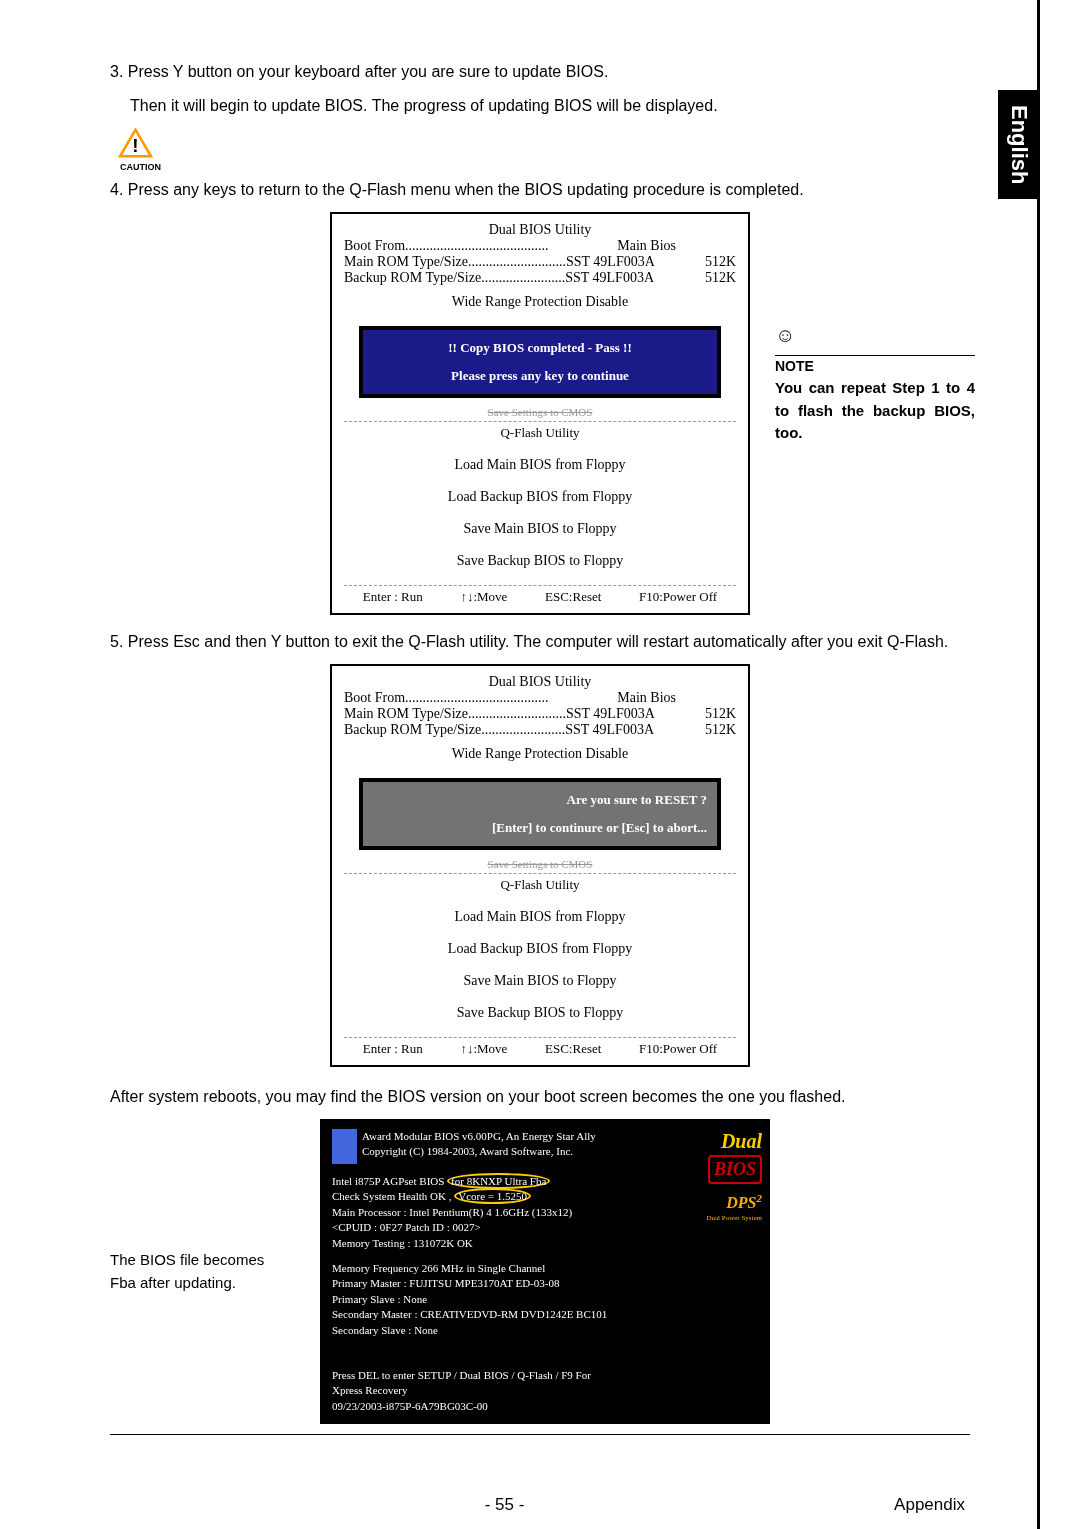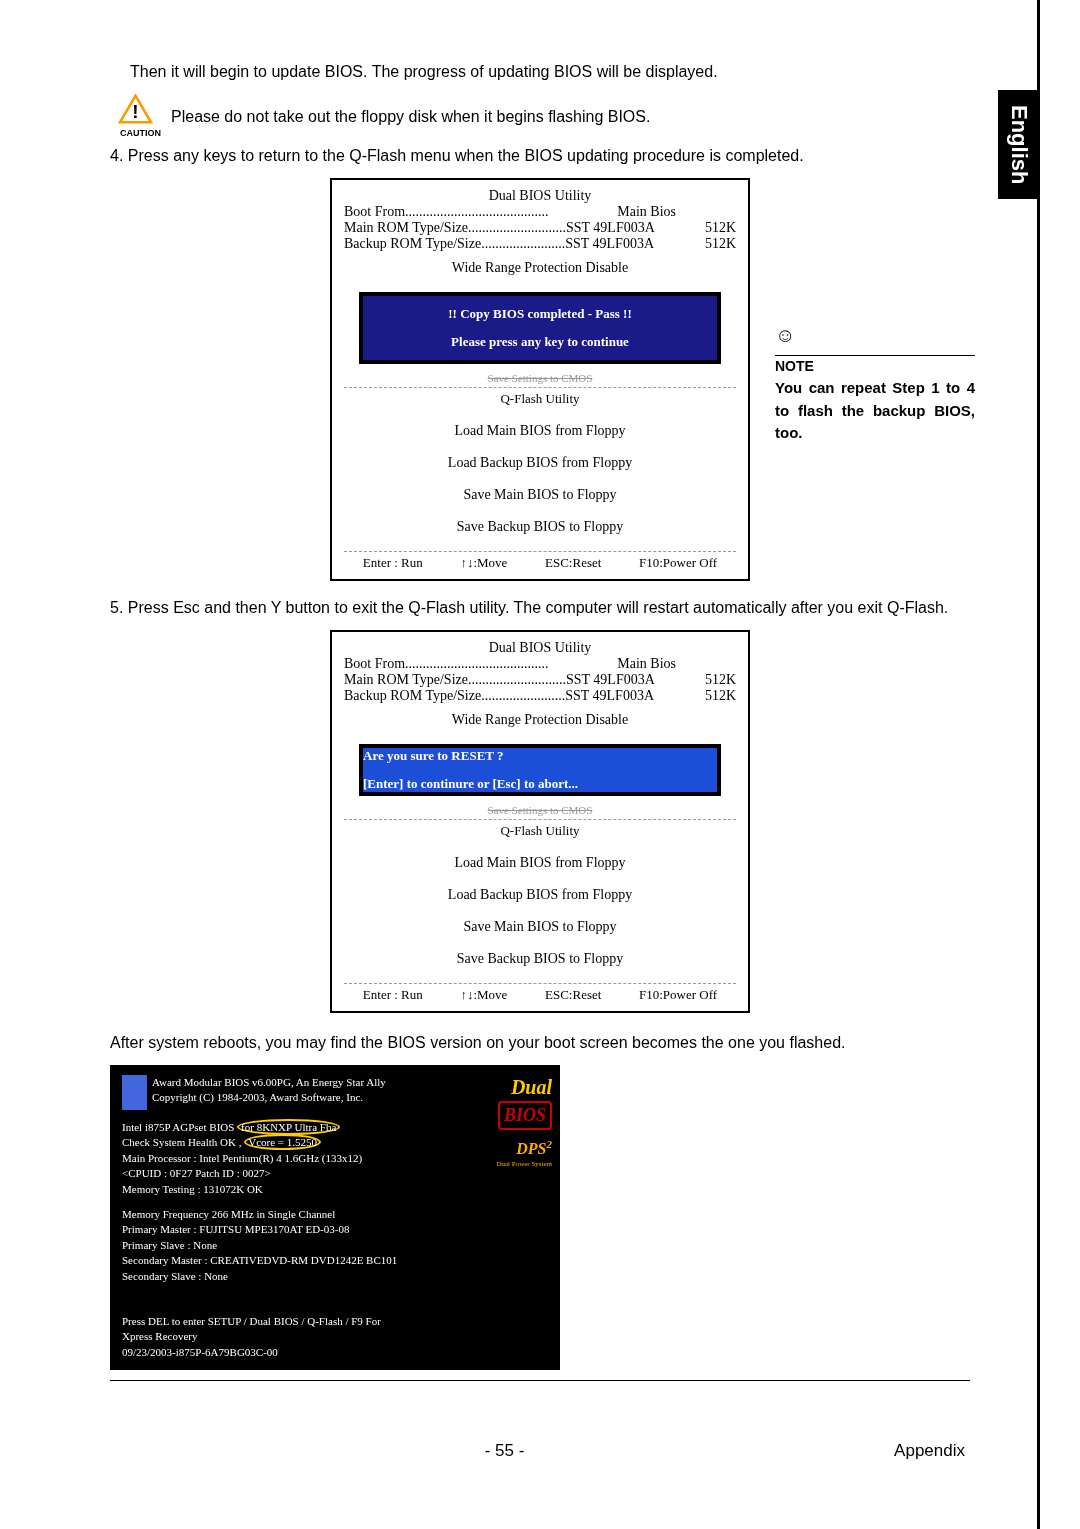--- a/index.html
+++ b/index.html
@@ -10,21 +10,21 @@
     .caution-box { display: flex; align-items: center; margin: 5px 0 5px 8px; }
     .caution-icon { width: 45px; height: 45px; margin-right: 8px; }
     .caution-label { font-size: 9px; text-align: center; font-weight: bold; }
     .bios-box { border: 2px solid black; width: 420px; margin: 10px auto; font-family: 'Times New Roman', serif; font-size: 14px; padding: 8px 12px; }
     .bios-title { text-align: center; font-size: 14px; }
     .bios-row { display: flex; }
     .bios-left { flex: 1; }
     .bios-right { text-align: right; min-width: 50px; }
     .bios-center { text-align: center; margin: 16px 0; }
     .popup-box { border: 4px solid black; background: #1a1a88; color: white; padding: 10px; margin: 8px 15px; text-align: center; font-weight: bold; font-size: 13px; font-family: 'Times New Roman', serif; }
-    .popup-box2 { border: 4px solid black; background: #1d4ed8; color: white; margin: 8px 15px; text-align: left; font-weight: bold; font-size: 13px; font-family: 'Times New Roman', serif; }
+    .popup-box2 { border: 4px solid black; background: #737373; color: white; padding: 10px; margin: 8px 15px; text-align: right; font-weight: bold; font-size: 13px; font-family: 'Times New Roman', serif; }
     .bios-footer { text-align: center; font-size: 13px; border-top: 1px dashed #999; padding-top: 3px; margin-top: 3px;}
     .bios-keys { display: flex; justify-content: space-around; border-top: 1px dashed #999; padding-top: 3px; margin-top: 14px; font-size: 13px;}
     .note-box { position: absolute; right: 105px; top: 320px; width: 200px; font-size: 15px; line-height: 1.5; }
     .note-icon { display: flex; align-items: center; margin-bottom: 5px; }
     .note-face { font-size: 20px; margin-right: 5px; }
     .note-label { font-size: 14px; font-weight: bold; border-top: 1px solid black; }
     .boot-screen { background: black; color: white; font-family: 'Times New Roman', serif; font-size: 11px; padding: 10px 12px; width: 450px; position: relative; line-height: 1.4; }
     .boot-wrap { display: flex; align-items: center; margin: 10px 0 10px 0; }
     .boot-left-text { width: 155px; font-size: 15px; line-height: 1.5; margin-right: 55px;}
     .logo-box { position: absolute; top: 8px; right: 8px; text-align: right; }
@@ -39,31 +39,31 @@
     .dashed {  margin-top: 2px; }
     svg.tri { width: 35px; height: 30px; }
   </style>
 </head>
 <body>
 
 <div class="english-tab">English</div>
 
 <div class="page">
 
+  <p class="step">3. Press Y button on your keyboard after you are sure to update BIOS.</p>
   <p class="step" style="padding-left: 20px;">Then it will begin to update BIOS. The progress of updating BIOS will be displayed.</p>
 
   <div class="caution-box">
     <div class="caution-icon">
       <svg class="tri" viewBox="0 0 40 35">
           <polygon points="20,2 38,33 2,33" fill="none" stroke="#ff9900" stroke-width="3"></polygon>
           <text x="20" y="28" text-anchor="middle" font-size="22" font-weight="bold" fill="black">!</text>
         </svg>
       <div class="caution-label">CAUTION</div>
     </div>
-    <span style="font-size:16px;">Please do not take out the floppy disk when it begins flashing BIOS.</span>
   </div>
 
   <p class="step">4. Press any keys to return to the Q-Flash menu when the BIOS updating procedure is completed.</p>
 
   <div class="bios-box">
     <div class="bios-title">Dual BIOS Utility</div>
     <div class="bios-row">
         <span class="bios-left">Boot From.........................................</span>
         <span style="margin-right:60px;">Main Bios</span>
       </div>
@@ -133,20 +133,21 @@
       <span>Enter : Run</span>
       <span>↑↓:Move</span>
       <span>ESC:Reset</span>
       <span>F10:Power Off</span>
     </div>
   </div>
 
   <p class="step" style="margin-top:18px;">After system reboots, you may find the BIOS version on your boot screen becomes the one you flashed.</p>
 
   <div class="boot-wrap">
+    <div class="boot-left-text">The BIOS file becomes Fba after updating.</div>
     <div class="boot-screen">
       <div class="logo-box">
         <div><span class="dual-logo">Dual</span></div>
         <div><span class="bios-logo">BIOS</span></div>
         <div style="margin-top:6px;"><span class="dps-logo"><span>DPS</span><span style="font-size:11px;vertical-align:super;">2</span></span></div>
         <div class="dps-sub">Dual Power System</div>
       </div>
       <div style="display:flex;">
         <span class="blue-ribbon"></span>
         <div>

